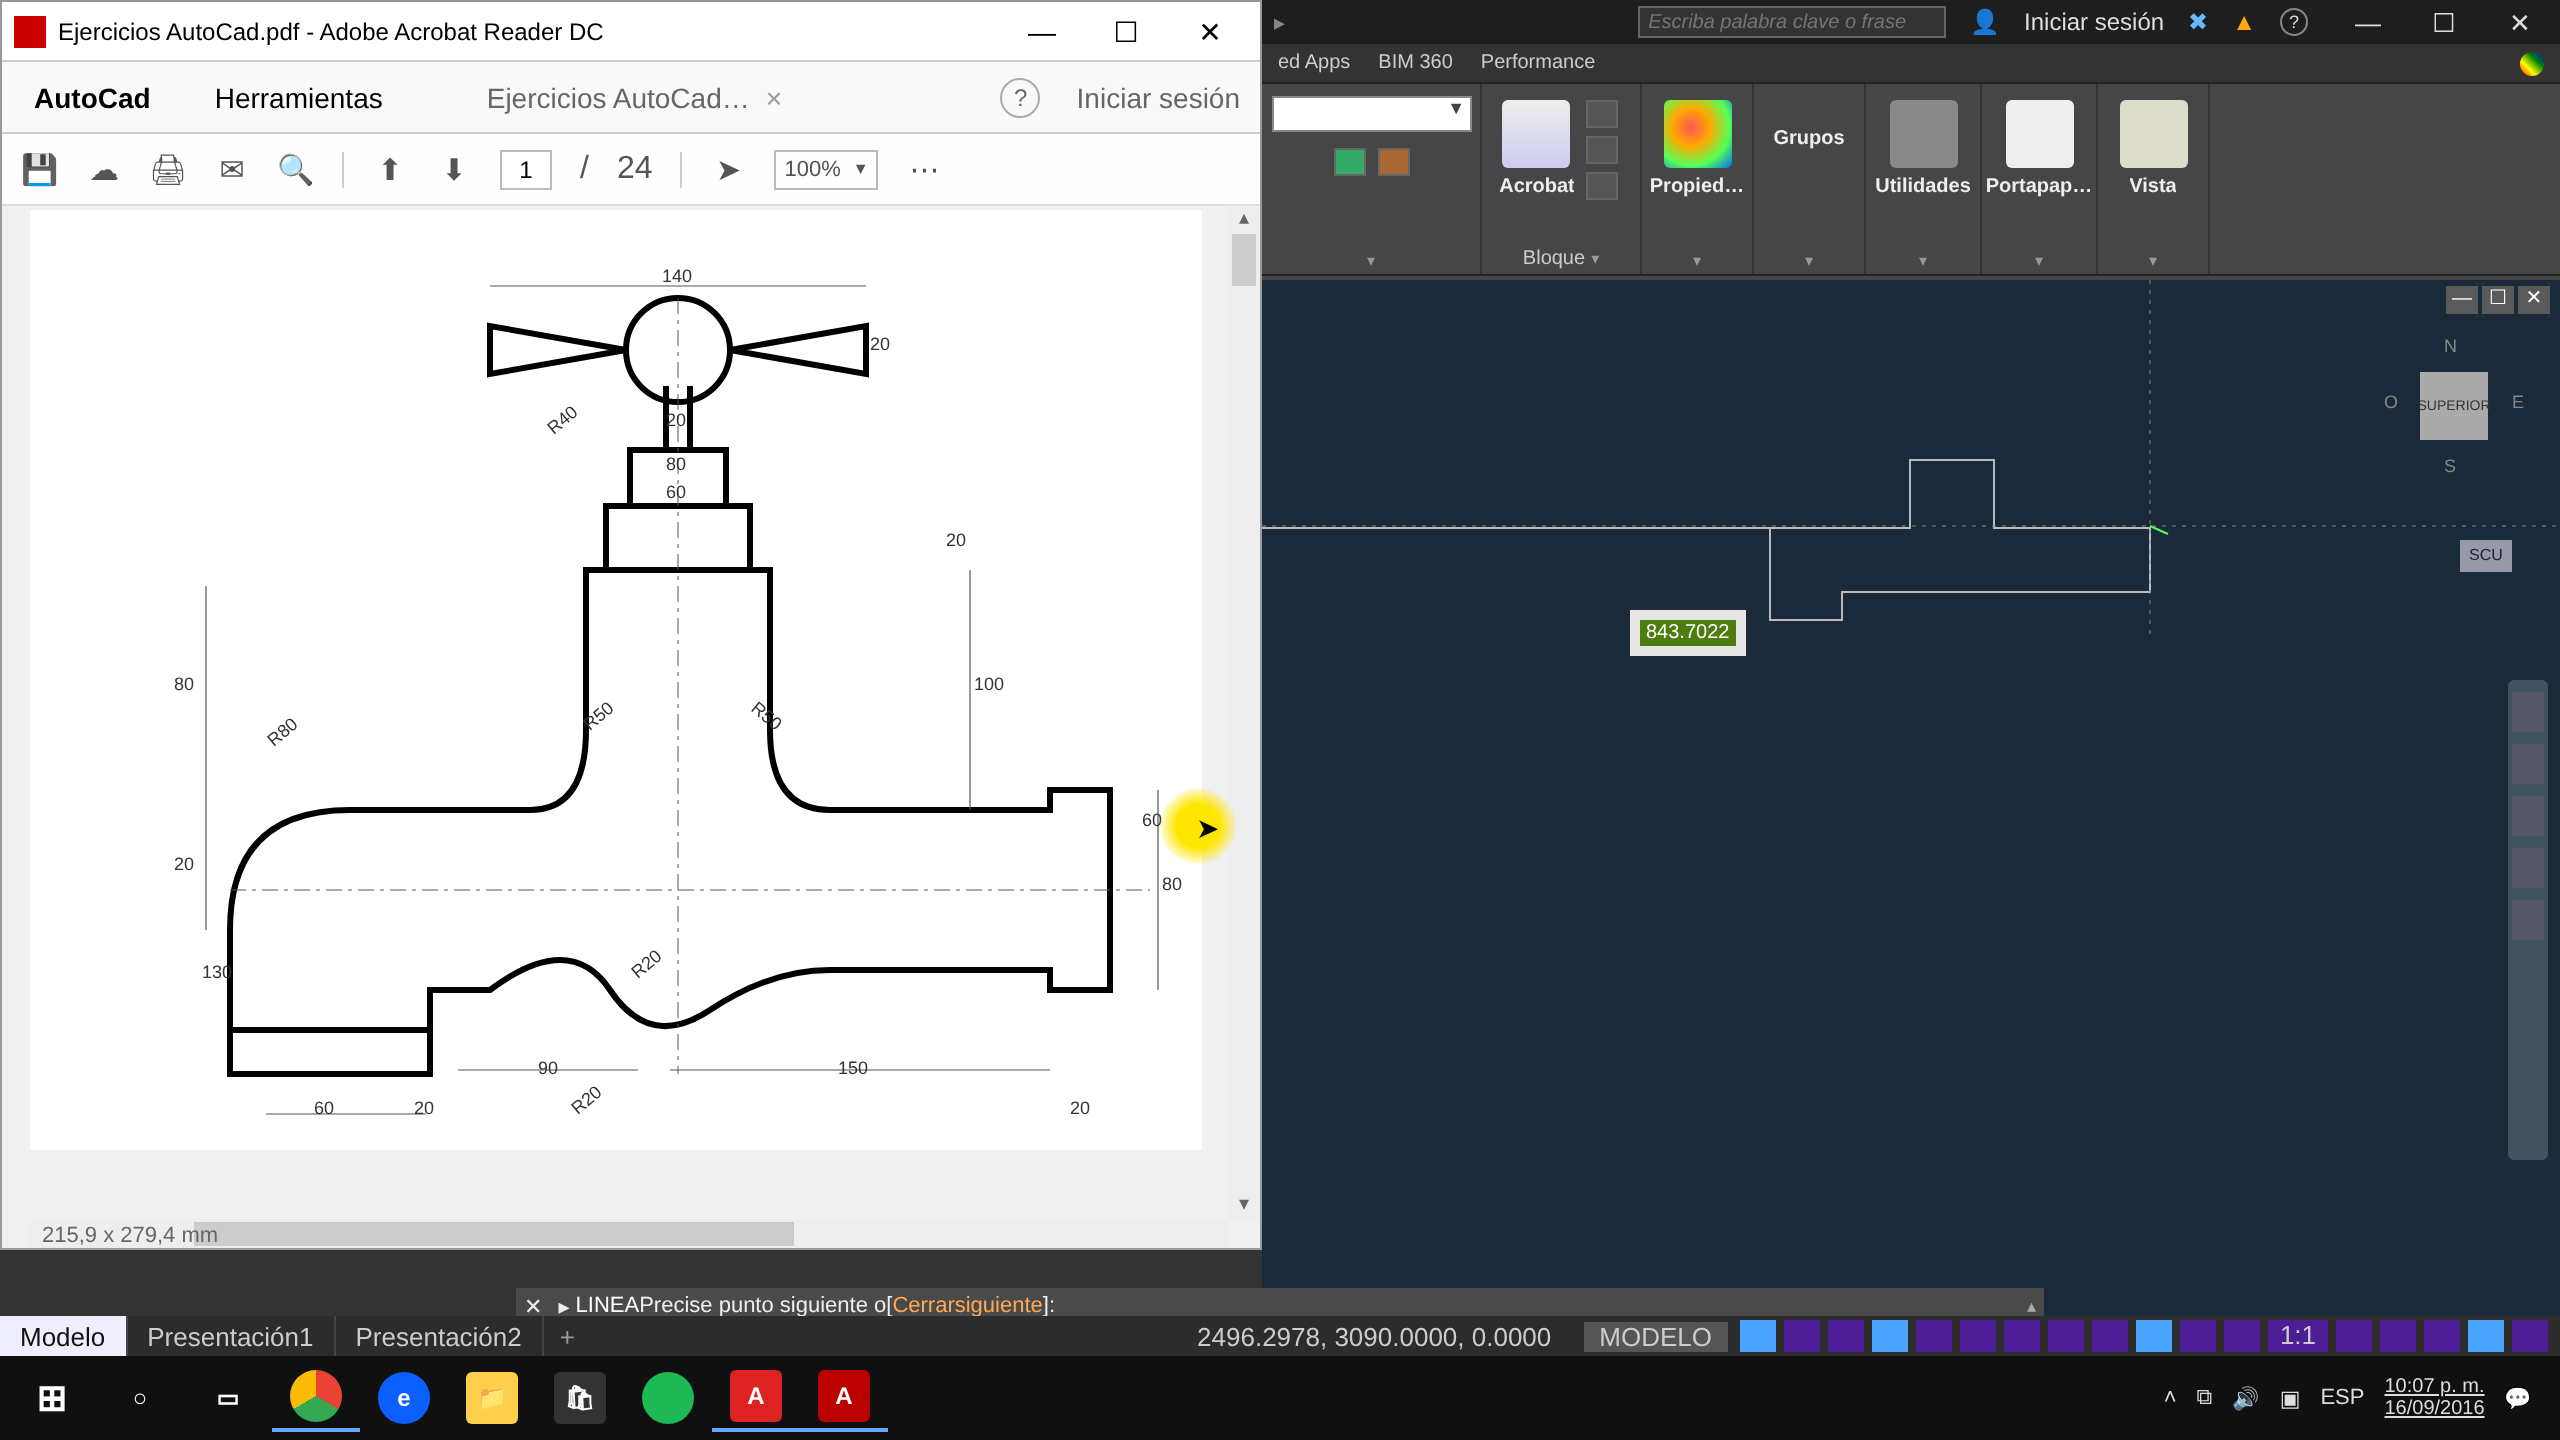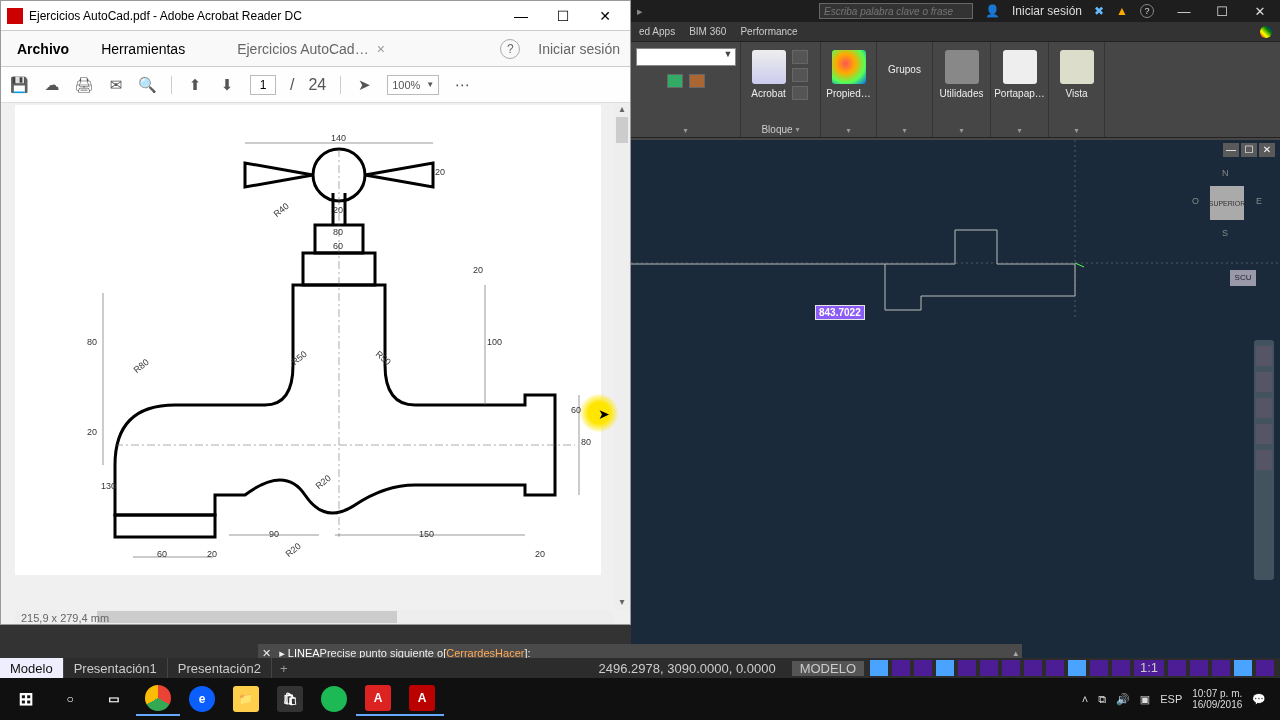--- a/index.html
+++ b/index.html
@@ -43,32 +43,32 @@
 .cad-title { height:22px; background:#1e1e1e; display:flex; align-items:center; padding:0 6px; gap:4px; }
 .cad-title .search { flex:0 0 154px; height:16px; background:#333; border:1px solid #666; font-size:10px; color:#888; padding:0 4px; font-style:italic; margin-left:auto; }
 .cad-title .rbtns { display:flex; gap:12px; align-items:center; margin-left:8px; }
 .cad-title .rbtns span { font-size:12px; }
 .cad-title .winbtns { display:flex; gap:10px; margin-left:12px; }
 .cad-title .winbtns span { width:28px; text-align:center; font-size:13px; }
 .cad-tabstrip { height:20px; background:#333; display:flex; align-items:center; padding:0 8px; gap:14px; font-size:10px; color:#ccc; border-bottom:1px solid #222; }
 .cad-ribbon { height:96px; background:#464646; display:flex; align-items:stretch; border-bottom:1px solid #222; }
 .rib-panel { border-right:1px solid #333; display:flex; flex-direction:column; align-items:center; justify-content:flex-end; padding:4px 6px 2px; position:relative; }
 .rib-panel .big-ico { width:34px; height:34px; border-radius:3px; margin-top:4px; }
-.rib-panel .lbl { font-size:10px; color:#eee; margin-top:4px; text-align:right; max-width:60px; overflow:hidden; text-overflow:ellipsis; }
+.rib-panel .lbl { font-size:10px; color:#eee; margin-top:4px; text-align:right; max-width:60px; overflow:hidden; text-overflow:ellipsis;font-weight:bold; }
 .rib-panel .panel-name { font-size:10px; color:#ccc; margin-top:auto; display:flex; align-items:center; gap:3px; }
 .rib-panel .dd { font-size:8px; color:#999; }
 .mini-col { display:flex; flex-direction:column; gap:4px; padding:4px 2px; }
 .mini-col .m { width:16px; height:14px; background:#555; border:1px solid #666; }
 
 
 .cad-canvas { position:absolute; left:631px; top:140px; right:0; bottom:58px; background:#1b2a3a; }
 .cad-canvas .vctrl { position:absolute; right:5px; top:3px; display:flex; gap:2px; }
 .cad-canvas .vctrl span { width:16px; height:14px; background:#5a5a5a; color:#fff; text-align:center; font-size:10px; line-height:14px; }
 .cad-canvas svg { position:absolute; left:0; top:0; }
-.meas { position:absolute; background:#8b5cf6; color:#fff; font-size:10px; padding:1px 3px; border:1px solid #e5e5e5;font-weight:bold; }
+.meas { position:absolute; background:#4d7c0f; color:#fff; font-size:10px; padding:1px 3px; border:5px solid #e5e5e5; }
 .viewcube { position:absolute; right:18px; top:28px; width:70px; height:70px; }
 .viewcube .cube { position:absolute; left:18px; top:18px; width:34px; height:34px; background:#aaa; font-size:7px; display:flex; align-items:center; justify-content:center; color:#333; }
 .viewcube .cardinal { position:absolute; font-size:9px; color:#888; }
 .scu { position:absolute; right:24px; top:130px; width:26px; height:16px; background:#99a; font-size:8px; text-align:center; line-height:16px; color:#223; }
 
 
 .cmdline { position:absolute; left:258px; right:258px; bottom:58px; height:18px; background:#4a4a4a; display:flex; align-items:center; padding:0 4px; font-family:Consolas,monospace; font-size:11px; color:#eee; }
 .cmdline .x { margin-right:8px; }
 .cmdline .kw1 { color:#fff; }
 .cmdline .kw2 { color:#fa5; }
@@ -82,37 +82,37 @@
 .statusbar .icons { display:flex; gap:4px; margin-left:6px; padding-right:6px; }
 .statusbar .icons span { width:18px; height:16px; background:#4c1d95; }
 .statusbar .icons span.on { background:#4aa3ff; }
 
 
 .taskbar { position:absolute; left:0; right:0; bottom:0; height:42px; background:#101010; display:flex; align-items:center; padding:0 4px; }
 .taskbar .tb { width:44px; height:34px; display:flex; align-items:center; justify-content:center; }
 .taskbar .tb.active { border-bottom:2px solid #66aaff; }
 .taskbar .appico { width:26px; height:26px; border-radius:3px; display:flex; align-items:center; justify-content:center; font-size:12px; color:#fff; font-weight:600; }
 .taskbar .tray { margin-left:auto; display:flex; align-items:center; gap:10px; color:#ddd; font-size:11px; padding-right:10px; }
-.taskbar .tray .clock { text-align:center; line-height:1.1; font-size:10px; }
+.taskbar .tray .clock { text-align:center; line-height:1.1; font-size:10px;text-decoration:underline; }
 </style>
 </head>
 <body>
 
 <div class="acrobat">
   <div class="acr-title">
     <div class="pdf-ico"></div>
     <span>Ejercicios AutoCad.pdf - Adobe Acrobat Reader DC</span>
     <div class="winbtns">
       <span>—</span>
       <span>☐</span>
       <span>✕</span>
     </div>
   </div>
   <div class="acr-tabs">
-    <div class="tab home">Archivo</div>
+    <div class="tab home">AutoCad</div>
     <div class="tab">Herramientas</div>
     <div class="tab doc-tab">
       <span>Ejercicios AutoCad…</span>
       <span class="close-x">×</span>
     </div>
     <div class="right">
       <div class="help-ico">?</div>
       <span style="color:#666">Iniciar sesión</span>
     </div>
   </div>
@@ -333,21 +333,21 @@
 </div>
 
 <div class="cmdline">
   <span class="x">✕</span>
   <span>▸&nbsp;</span>
   <span class="kw1">LINEA</span>
   <span> Precise punto siguiente o </span>
   <span>[</span>
   <span class="kw2">Cerrar</span>
   <span> </span>
-  <span class="kw2">desHacer</span>
+  <span class="kw2">siguiente</span>
   <span>]:</span>
   <span style="margin-left:auto;font-size:9px;color:#aaa">▴</span>
 </div>
 
 <div class="statusbar">
   <div class="modeltab">
     <div class="mt active">Modelo</div>
     <div class="mt">Presentación1</div>
     <div class="mt">Presentación2</div>
     <div class="plus">+</div>

